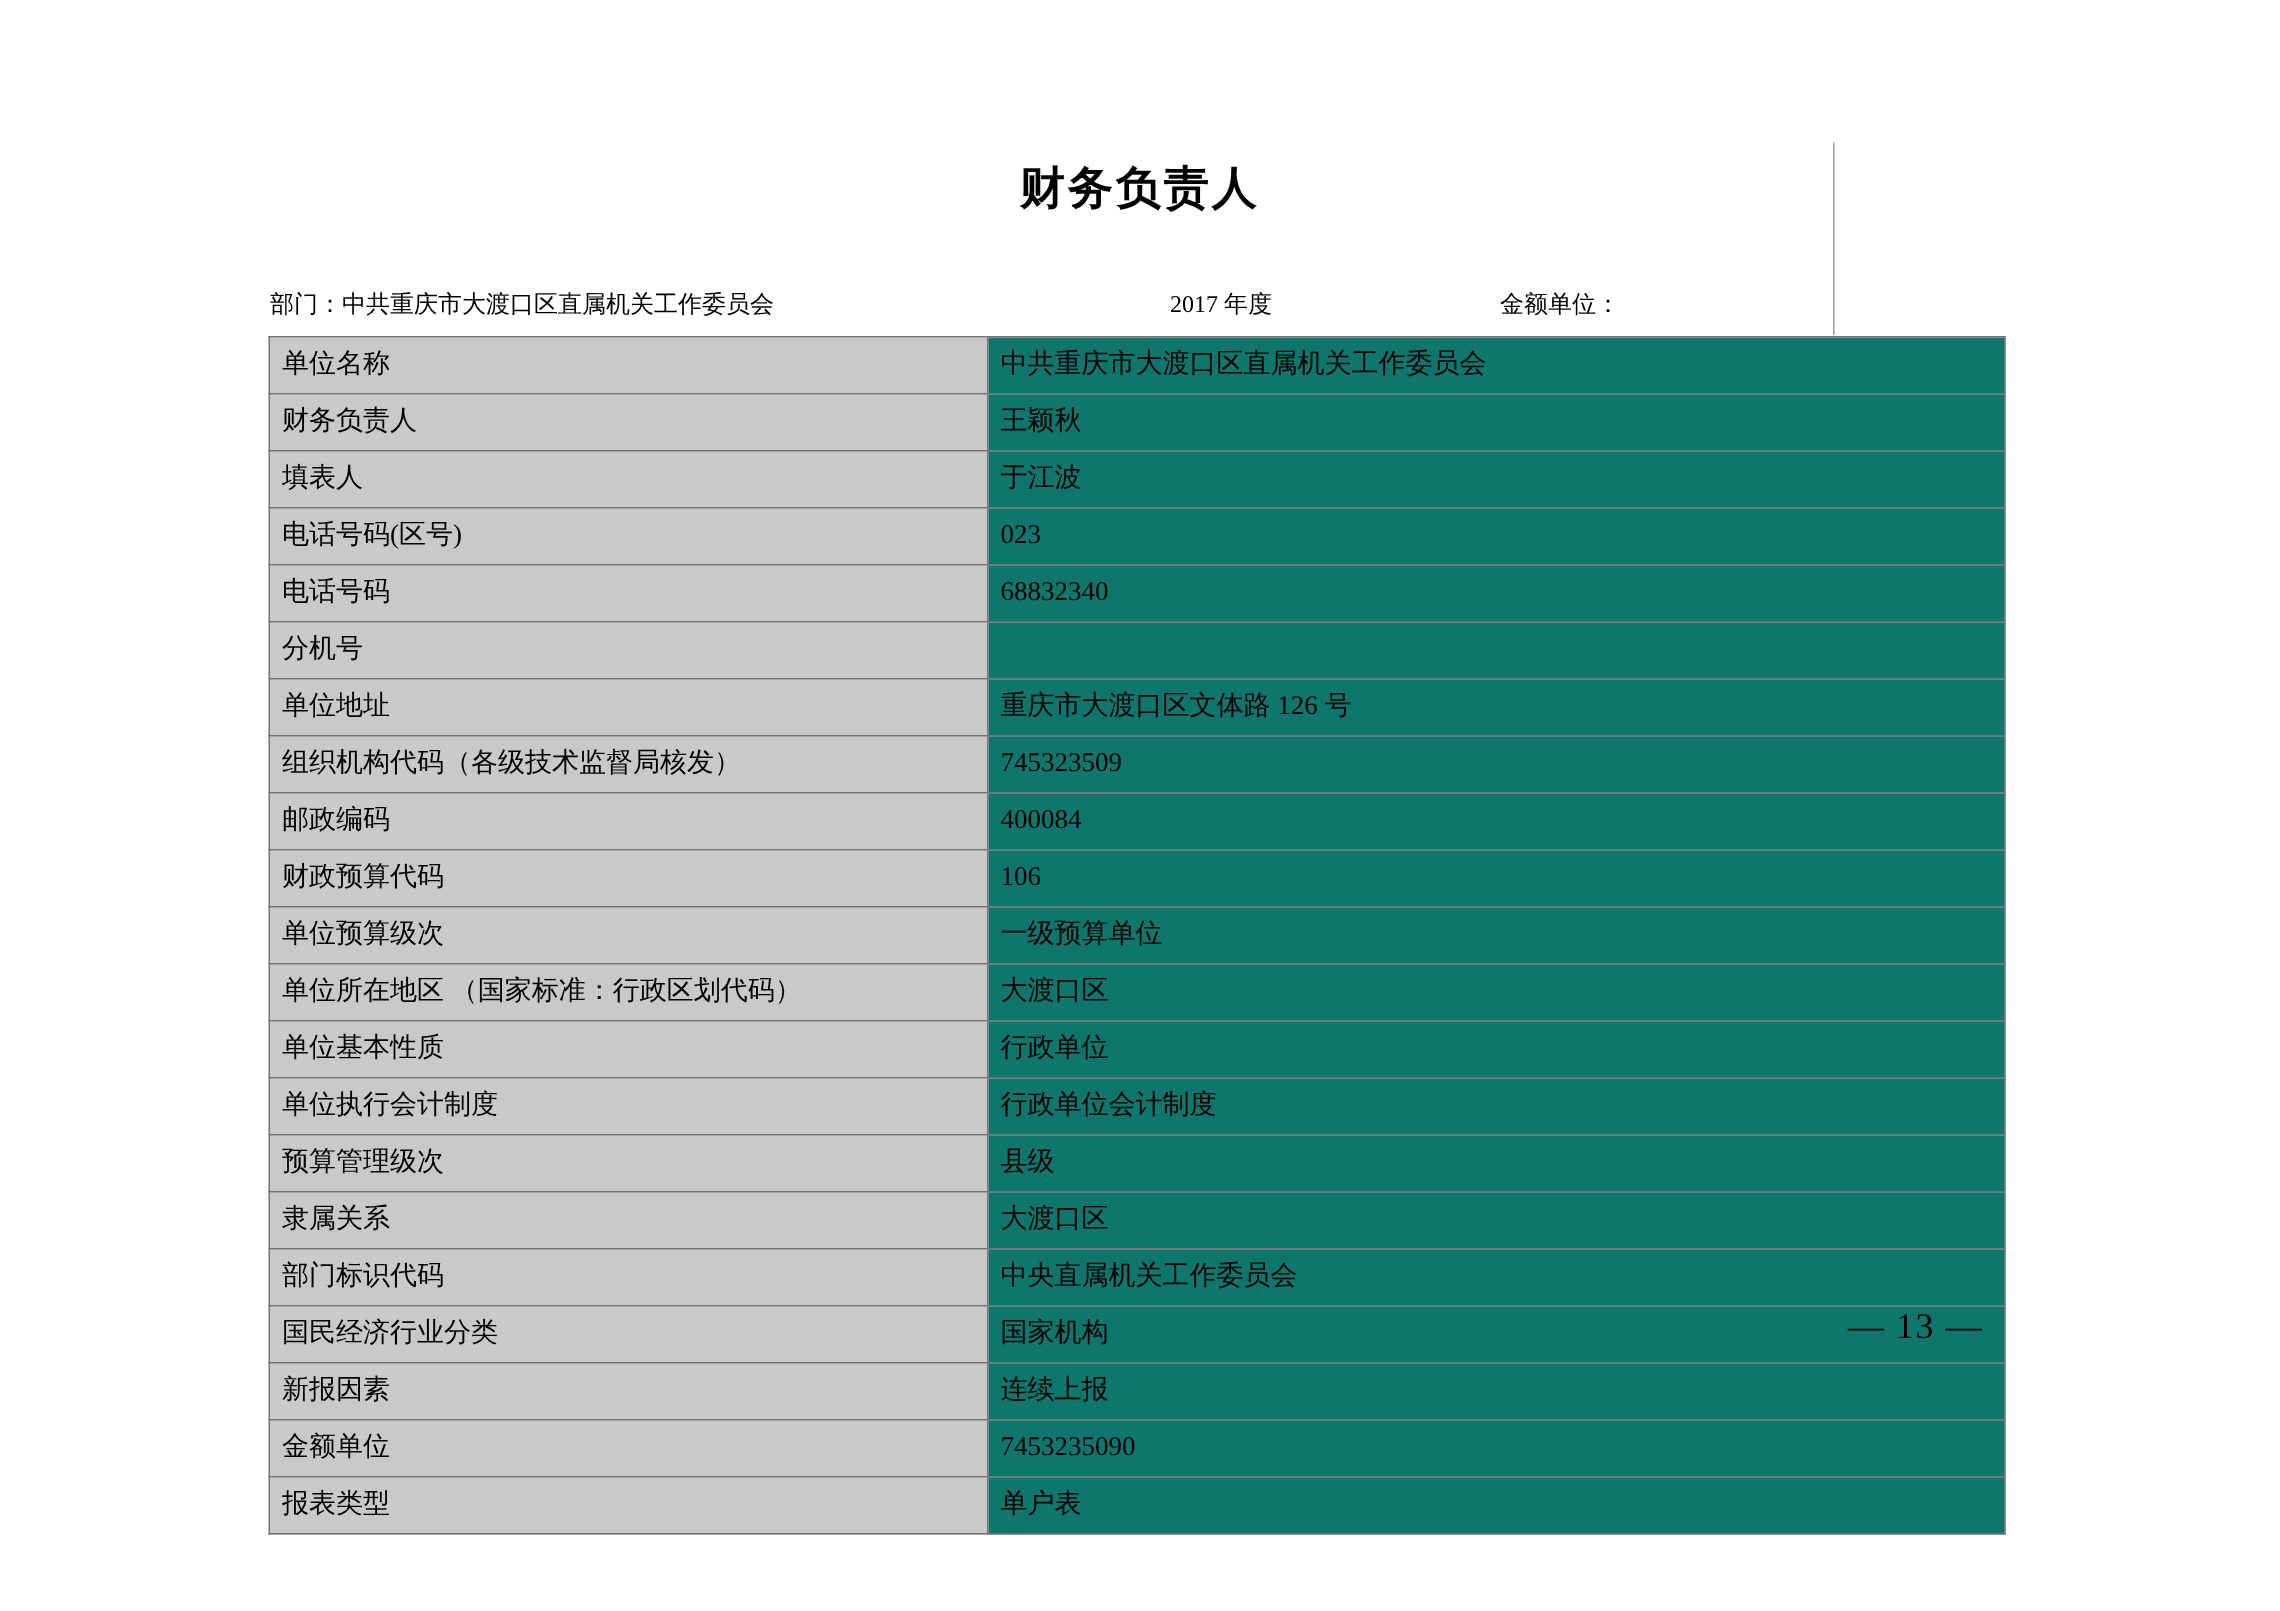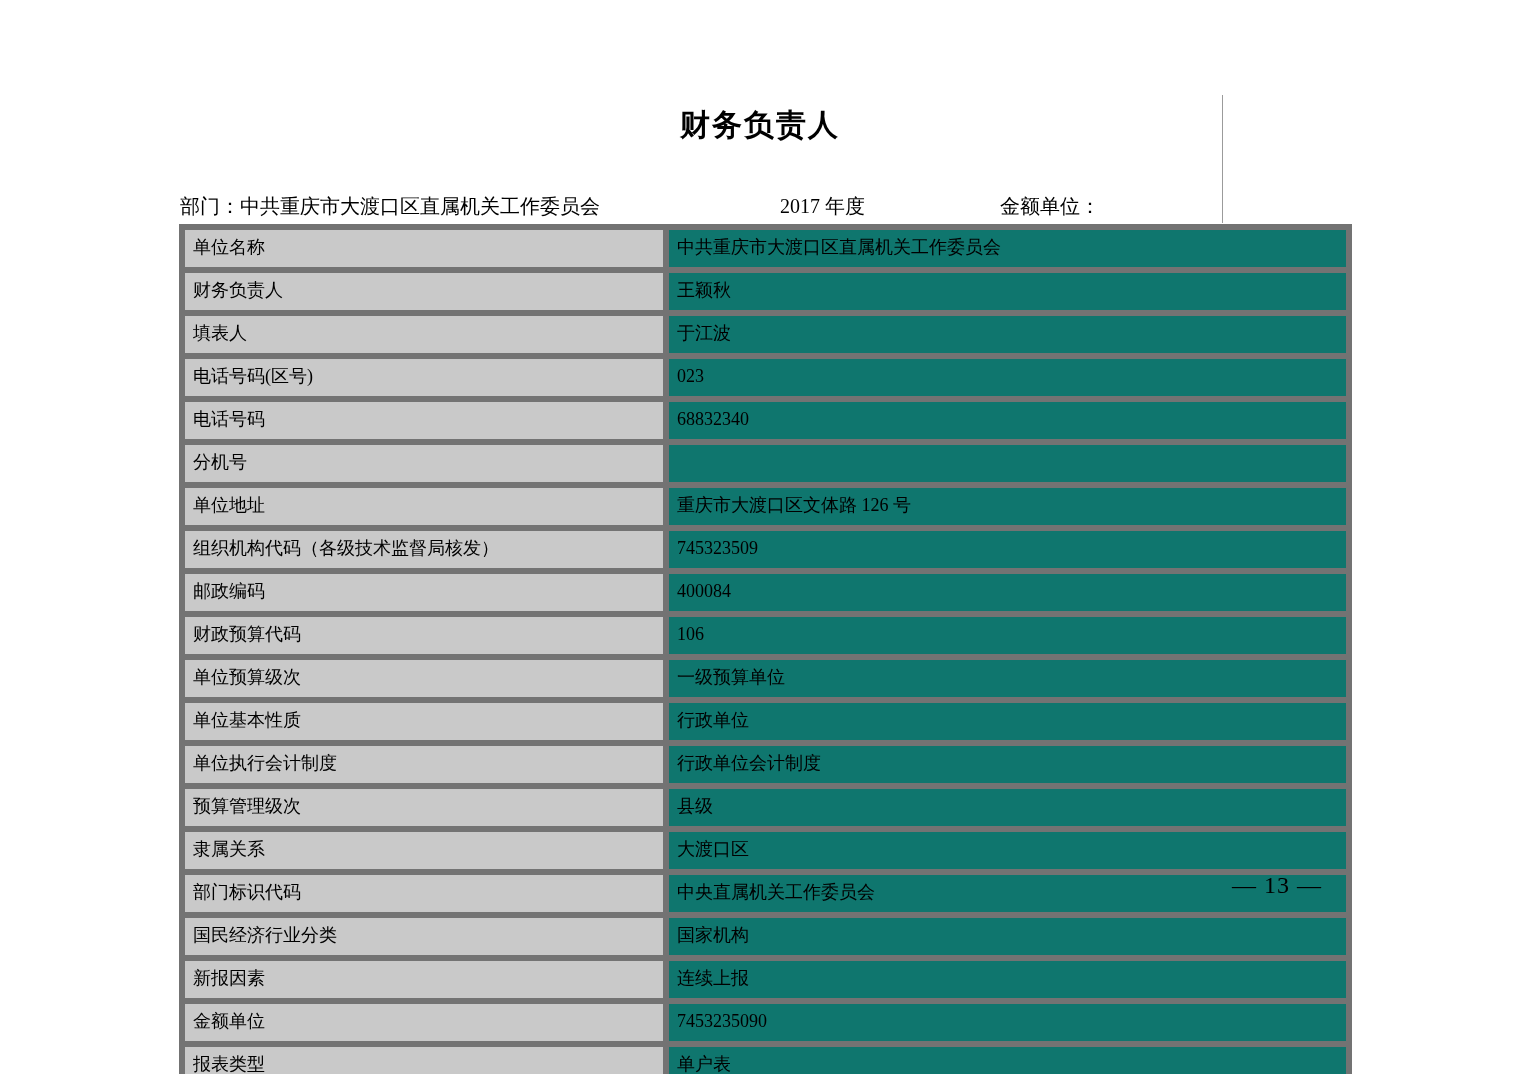--- a/index.html
+++ b/index.html
@@ -52,21 +52,21 @@
     background: #9b9b9b;
   }
 
   
   .meta-row {
     position: absolute;
     top: 193px;
     left: 180px;
     width: 1120px;
     height: 26px;
-    font-size: 20px;
+    font-size: 16px;
     white-space: nowrap;
   }
   .meta-dept {
     position: absolute;
     left: 0;
     top: 0;
   }
   .meta-year {
     position: absolute;
     left: 600px;
@@ -82,21 +82,21 @@
   .cover-table {
     position: absolute;
     top: 224px;
     left: 179px;
     width: 1125px;
     border-collapse: collapse;
     table-layout: fixed;
     font-size: 18px;
   }
   .cover-table td {
-    border: 6px solid #737373;
+    border: 1px solid #737373;
     height: 30px;
     padding: 3px 8px 4px 8px;
     vertical-align: middle;
     line-height: 1.1;
   }
   .cover-table td.label {
     width: 462px;
     background: #c9c9c9;
     color: #000;
   }
@@ -171,20 +171,24 @@
       </tr>
       <tr>
         <td class="label">财政预算代码</td>
         <td class="value">106</td>
       </tr>
       <tr>
         <td class="label">单位预算级次</td>
         <td class="value">一级预算单位</td>
       </tr>
       <tr>
+        <td class="label">单位所在地区 （国家标准：行政区划代码）</td>
+        <td class="value">大渡口区</td>
+      </tr>
+      <tr>
         <td class="label">单位基本性质</td>
         <td class="value">行政单位</td>
       </tr>
       <tr>
         <td class="label">单位执行会计制度</td>
         <td class="value">行政单位会计制度</td>
       </tr>
       <tr>
         <td class="label">预算管理级次</td>
         <td class="value">县级</td>

